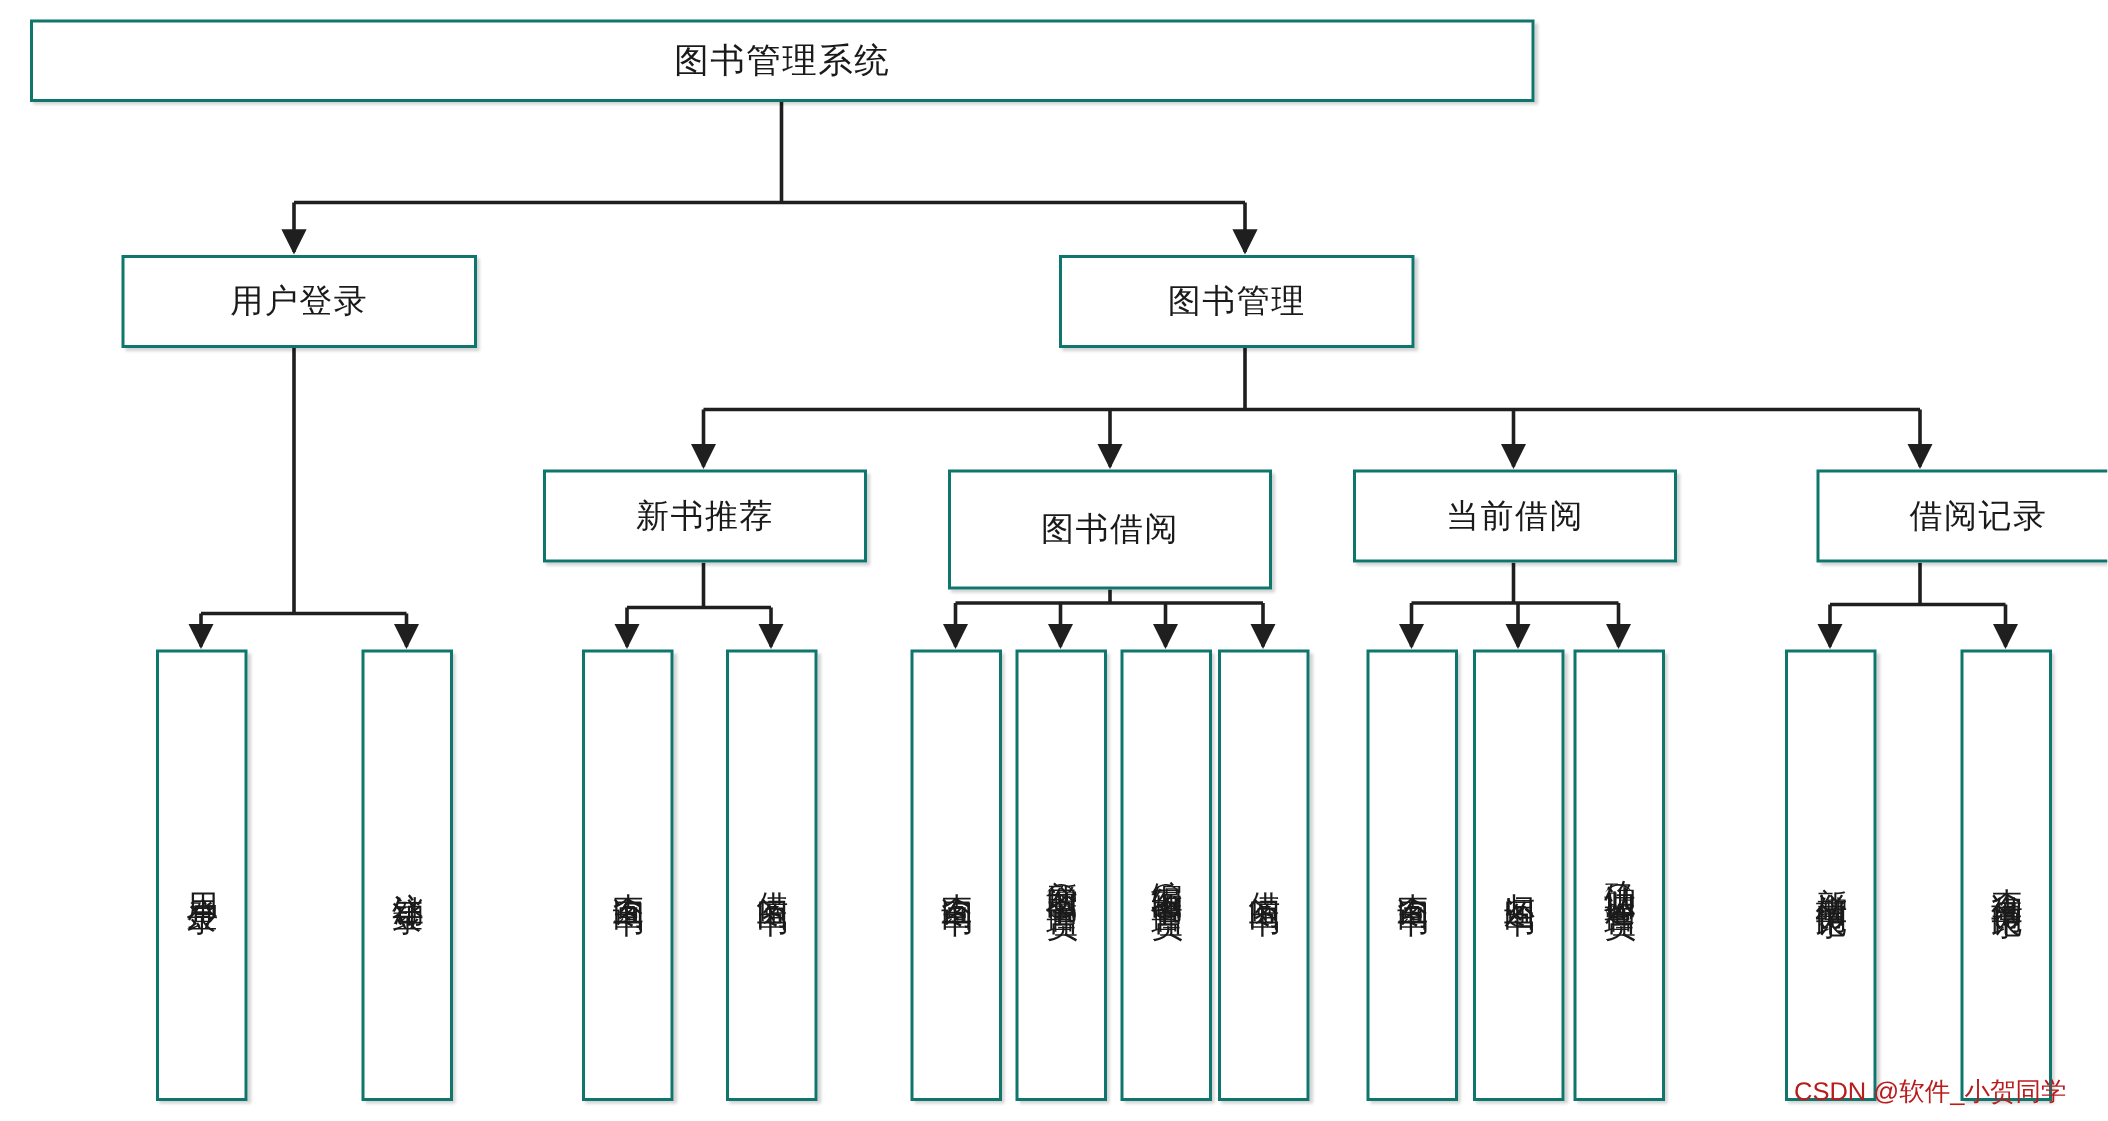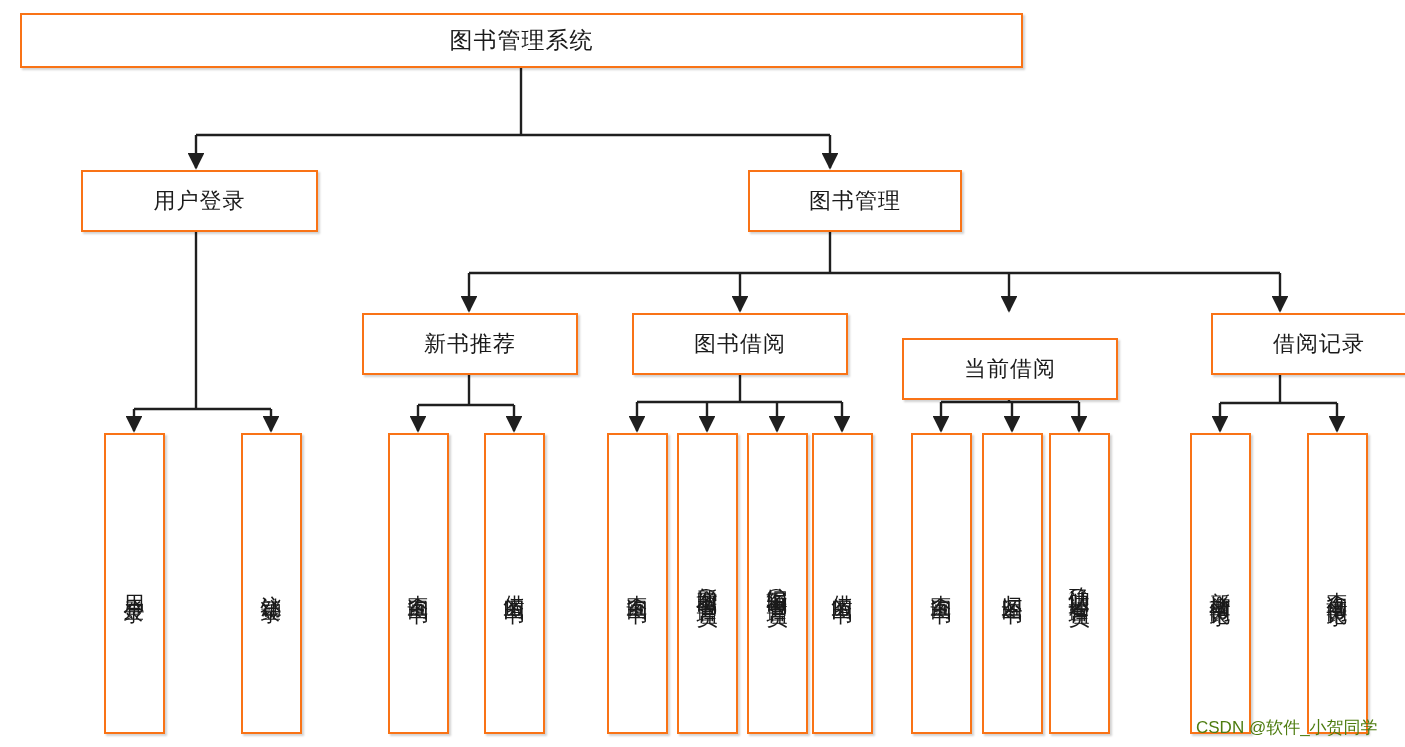--- a/index.html
+++ b/index.html
@@ -22,21 +22,21 @@
     position: absolute;
     left: 0;
     top: 0;
     width: 1405px;
     height: 747px;
     pointer-events: none;
   }
   .node {
     position: absolute;
     box-sizing: border-box;
-    border: 2px solid #f97316;
+    border: 2px solid #0f766e;
     background: #ffffff;
     box-shadow: 2px 2px 2px rgba(0,0,0,0.18);
     display: flex;
     align-items: center;
     justify-content: center;
     color: #1a1a1a;
     z-index: 2;
   }
   .node .label {
     display: block;
@@ -63,21 +63,21 @@
     font-size: 21px;
     line-height: 1.0;
     letter-spacing: 3px;
     max-height: 270px;
   }
   .watermark {
     position: absolute;
     left: 1196px;
     top: 716px;
     font-size: 17px;
-    color: #4d7c0f;
+    color: #b91c1c;
     white-space: nowrap;
     z-index: 5;
     font-family: "Liberation Sans", "DejaVu Sans", sans-serif;
   }
 </style>
 </head>
 <body>
 
 <div id="canvas">
 
@@ -131,31 +131,31 @@
     </g>
   </svg>
 
   <div class="node h root" style="left:20px; top:13px; width:1003px; height:55px;">
     <span class="label">图书管理系统</span>
   </div>
 
   <div class="node h" style="left:81px; top:170px; width:237px; height:62px;">
     <span class="label">用户登录</span>
   </div>
-  <div class="node h" style="left:748px; top:170px; width:214px; height:62px;">
+  <div class="node h" style="left:706px; top:170px; width:237px; height:62px;">
     <span class="label">图书管理</span>
   </div>
 
   <div class="node h" style="left:362px; top:313px; width:216px; height:62px;justify-content:center;">
     <span class="label">新书推荐</span>
   </div>
-  <div class="node h" style="left:632px; top:313px; width:216px; height:62px;">
+  <div class="node h" style="left:632px; top:313px; width:216px; height:80px;">
     <span class="label">图书借阅</span>
   </div>
-  <div class="node h" style="left:902px; top:313px; width:216px; height:62px;margin-top:25px;">
+  <div class="node h" style="left:902px; top:313px; width:216px; height:62px;">
     <span class="label">当前借阅</span>
   </div>
   <div class="node h" style="left:1172px; top:313px; width:216px; height:62px;margin-left:39px;">
     <span class="label">借阅记录</span>
   </div>
 
   <div class="node v" style="left:104px; top:433px; width:61px; height:301px;">
     <span class="label">用户登录</span>
   </div>
   <div class="node v" style="left:241px; top:433px; width:61px; height:301px;">

